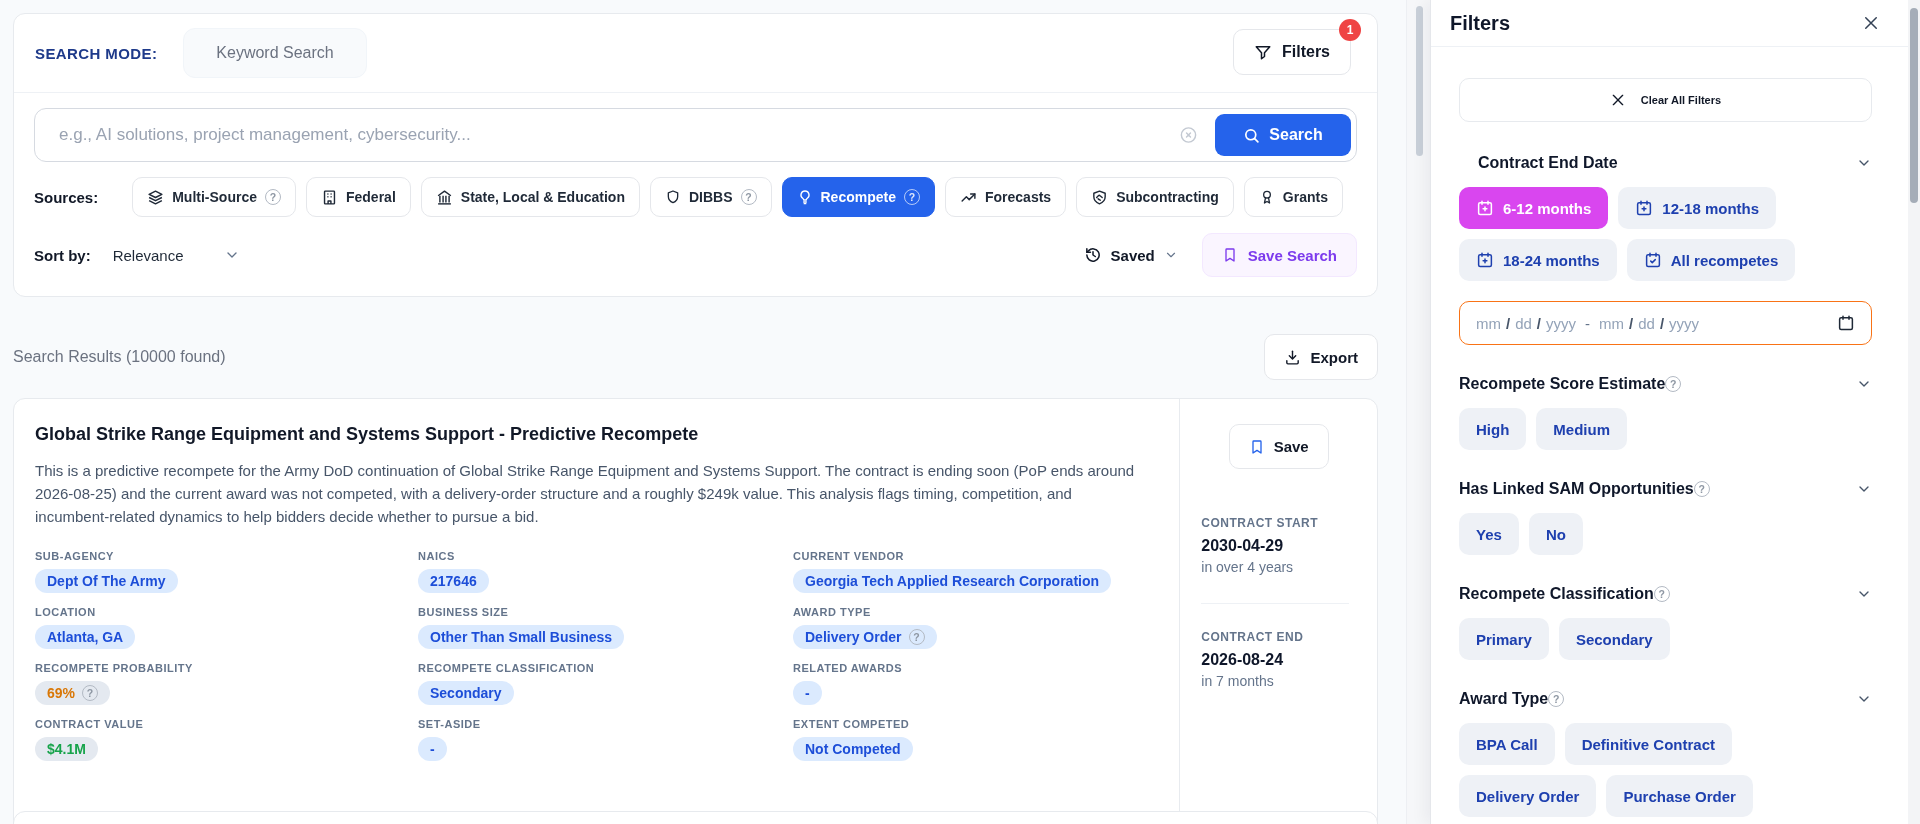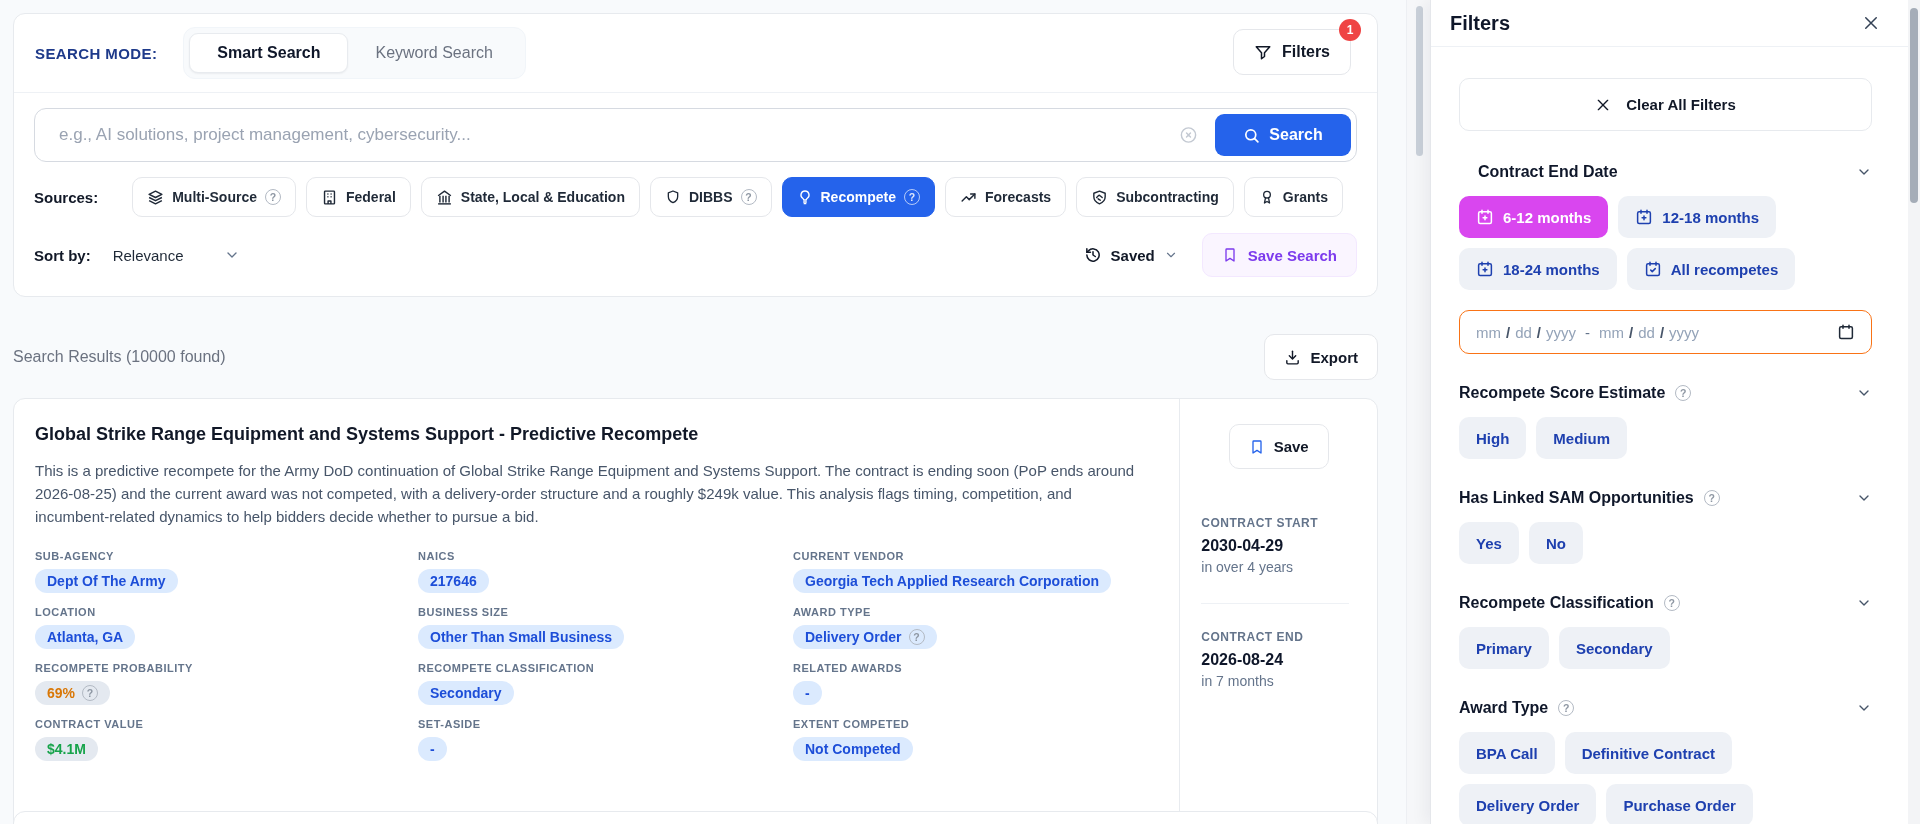--- a/index.html
+++ b/index.html
@@ -68,25 +68,25 @@
 
   .main-scrollbar { position:absolute; left:1406px; top:0; width:24px; height:824px; background:#f6f7f9; border-left:1px solid #edeff3; }
   .main-scrollbar .thumb { position:absolute; left:9px; top:6px; width:7px; height:150px; background:#c9d0d9; border-radius:4px; }
 
   
   .filters-panel { position:absolute; left:1430px; top:0; width:490px; height:824px; background:#fff; border-left:1px solid #e5e7eb; box-shadow:-6px 0 14px rgba(15,23,42,.05); }
   .panel-header { height:47px; display:flex; align-items:center; justify-content:space-between; padding:0 38px 0 19px; border-bottom:1px solid #eef1f5; }
   .panel-title { font-size:20px; font-weight:700; color:#0f172a; }
   .panel-close { background:none; border:none; color:#334155; cursor:pointer; padding:2px; }
   .panel-body { padding:0 48px 0 28px; }
-  .clear-btn { margin-top:31px; width:100%; height:53px; display:flex; align-items:center; justify-content:center; gap:15px; background:#fff; border:1px solid #e7eaee; border-radius:10px; font-family:inherit; font-size:15px; font-weight:700; color:#111827; cursor:pointer; }
+  .clear-btn { margin-top:31px; width:100%; height:44px; display:flex; align-items:center; justify-content:center; gap:15px; background:#fff; border:1px solid #e7eaee; border-radius:10px; font-family:inherit; font-size:11px; font-weight:700; color:#111827; cursor:pointer; }
 
   .fsection { margin-top:30px; }
   .fsection.cedate { margin-top:32px; }
-  .fhead { display:flex; align-items:center; gap:10px; cursor:pointer;text-align:right; }
+  .fhead { display:flex; align-items:center; gap:0; cursor:pointer;text-align:right; }
   .fhead.indent { padding-left:19px; }
   .ftitle { font-size:16px; font-weight:700; color:#0f172a; }
   .fchev { margin-left:auto; color:#475569; }
   .fchips { display:flex; flex-wrap:wrap; gap:10px 10px; margin-top:15px; }
   .fchip { display:flex; align-items:center; gap:9px; height:42px; padding:0 17px; background:#eef1f6; border:none; border-radius:10px; font-family:inherit; font-size:15px; font-weight:700; color:#1e40af; cursor:pointer; white-space:nowrap; }
   .fchip.selected { background:#d946ef; color:#fff; }
 
   .date-input { margin-top:20px; height:44px; border:1px solid #f97316; border-radius:10px; display:flex; align-items:center; padding:0 16px; font-size:15px; color:#94a3b8; cursor:text; }
   .date-input .slash { color:#475569; font-weight:700; margin:0 5px; }
   .date-input .dash { color:#64748b; margin:0 9px; }
@@ -99,21 +99,20 @@
 </style>
 </head>
 <body>
 
 <div class="main">
 
   <div class="search-card">
     <div class="mode-row">
       <span class="mode-label">SEARCH MODE:</span>
       <div class="mode-toggle">
-        <button class="mode-tab active">Smart Search</button>
         <button class="mode-tab">Keyword Search</button>
       </div>
       <div class="filters-btn-wrap">
         <button class="filters-btn">
           <span>
               <svg width="18" height="18" viewBox="0 0 24 24" fill="none" stroke="currentColor" stroke-width="2" stroke-linejoin="round" stroke-linecap="round">
                 <path d="M3 5h18l-7 8v5l-4 3v-8L3 5z"></path>
               </svg>
             </span>
           <span>Filters</span>

